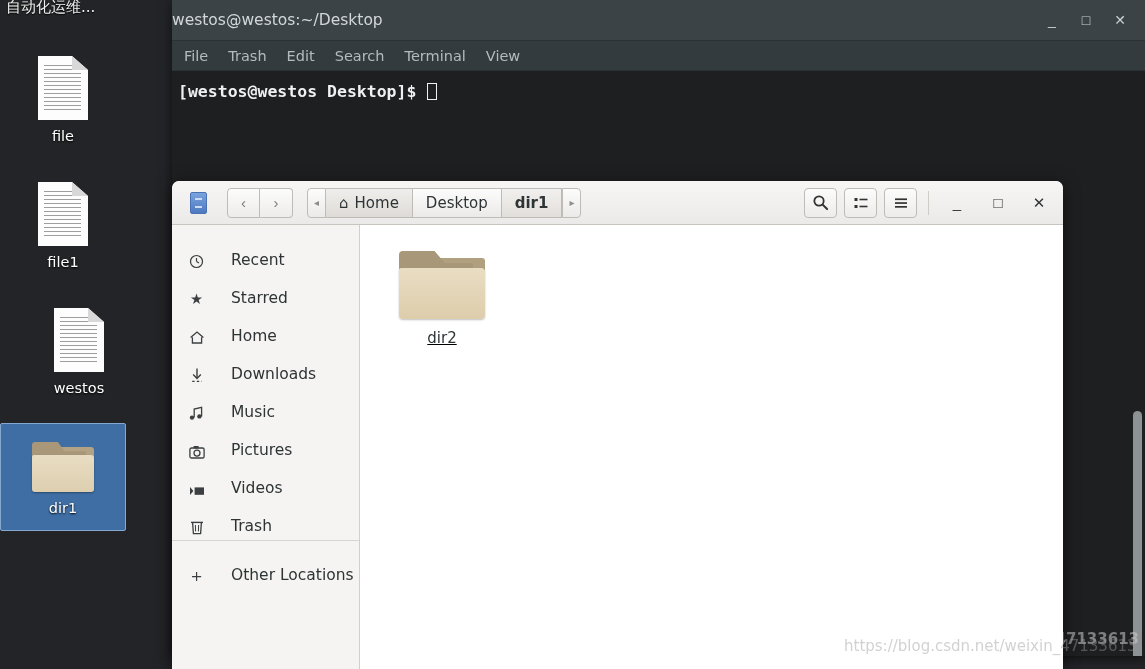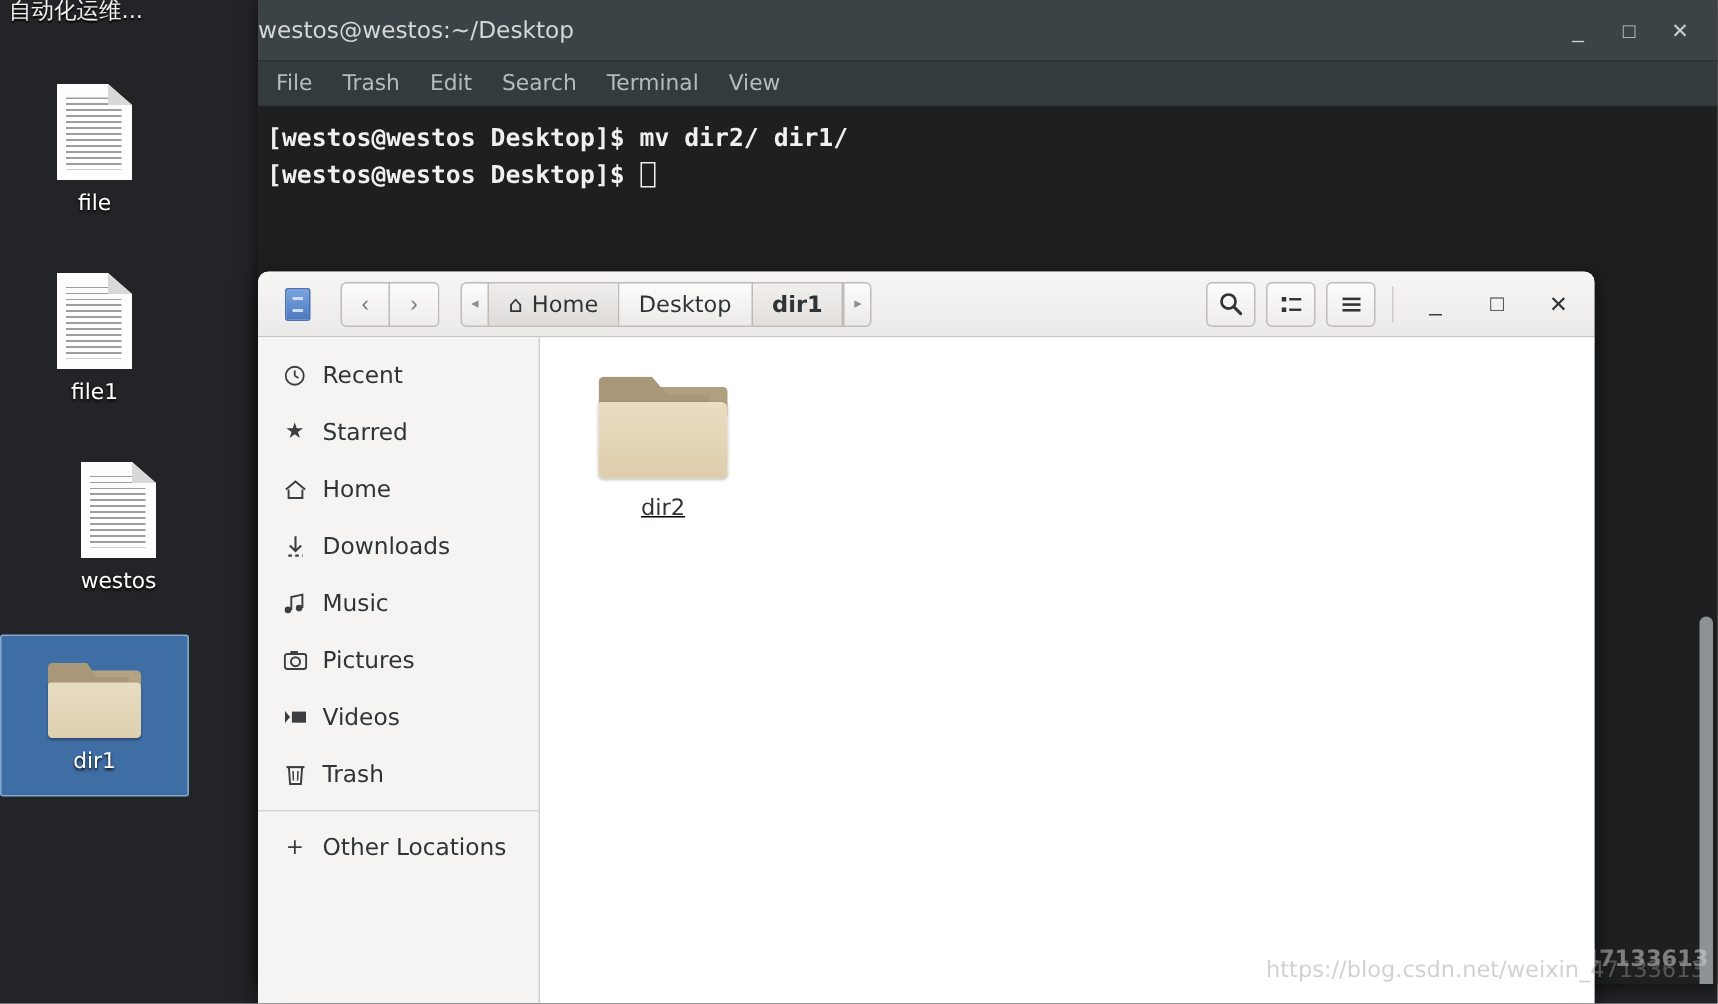--- a/index.html
+++ b/index.html
@@ -234,22 +234,22 @@
   }
 
   #nau-content { flex: 1; display: flex; min-height: 0; }
   #nau-sidebar {
     width: 188px; background: #f5f4f2;
     border-right: 1px solid #d2cfcb;
     padding-top: 6px;
     display: flex; flex-direction: column;
   }
   .side-item {
-    height: 38px; display: flex; align-items: center;
-    gap: 10px; padding-left: 16px;
+    height: 38px; display: flex; align-items: flex-end;
+    gap: 26px; padding-left: 16px;
     font-size: 15.5px; color: #2e3436;
     font-family: "DejaVu Sans", sans-serif;
   }
   .side-ico {
     width: 17px; display: flex; align-items: center; justify-content: center;
     font-size: 14.5px; color: #3b3f41;
   }
   .side-divider { height: 1px; background: #d8d5d1; margin: 5px 0; }
 
   #nau-main {
@@ -346,21 +346,20 @@
   <div id="term-menubar">
     <div class="term-menu">File</div>
     <div class="term-menu">Trash</div>
     <div class="term-menu">Edit</div>
     <div class="term-menu">Search</div>
     <div class="term-menu">Terminal</div>
     <div class="term-menu">View</div>
   </div>
 
   <div id="term-body">
-    <div class="term-line">[westos@westos Desktop]$ mv dir2/ dir1/</div>
     <div class="term-line"><span>[westos@westos Desktop]$ </span><span class="cursor"></span></div>
     <div id="term-scroll"></div>
     <div id="watermark">https://blog.csdn.net/weixin_47133613</div>
   </div>
 </div>
 
 <div id="watermark-left">https://blog.csdn.net/weixin_47133613</div>
 
 <div id="nautilus">
 

